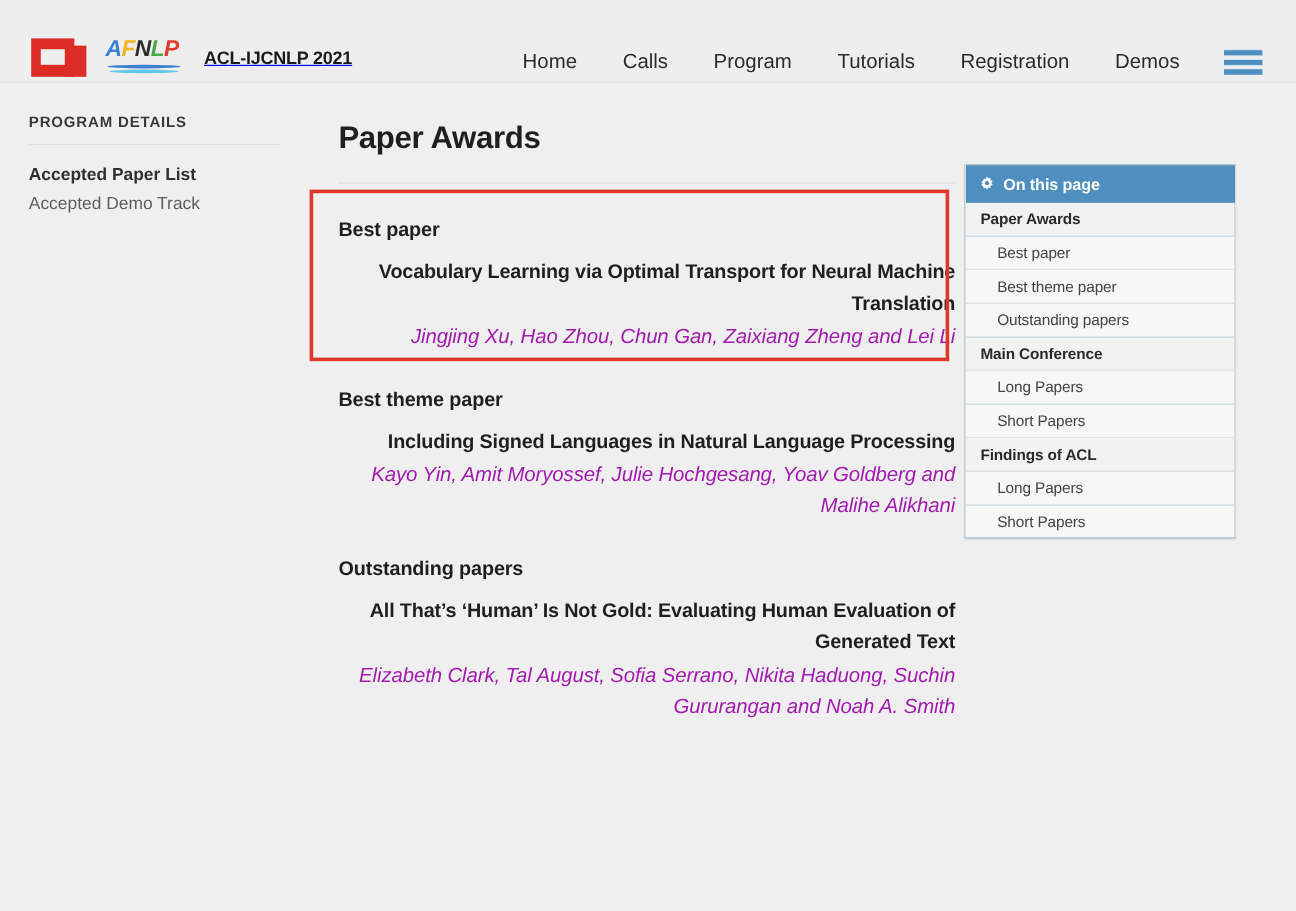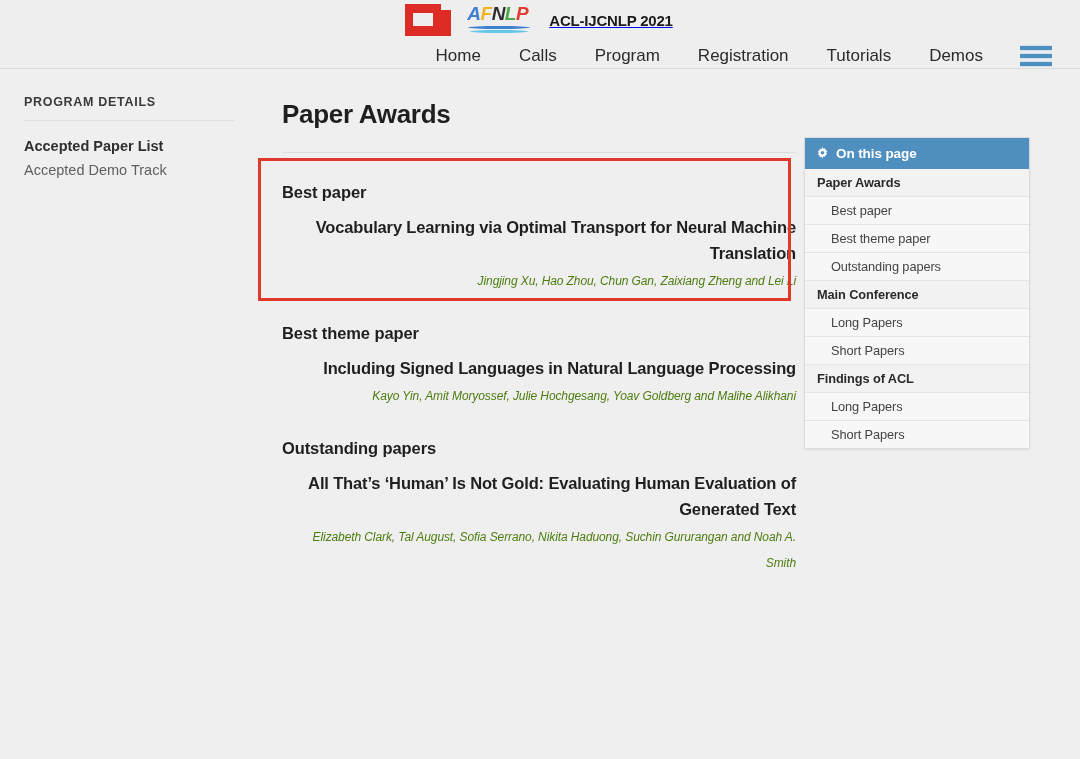--- a/index.html
+++ b/index.html
@@ -13,23 +13,22 @@
     overflow: hidden;
   }
 
   
   .site-header {
     position: relative;
     height: 69px;
     background: #eeeeee;
     border-bottom: 1px solid #dcdcdc;
     display: flex;
-    align-items: center;
+    align-items: flex-end;
     padding: 0 28px 0 24px;
-    flex-direction: column;
   }
   .brand {
     display: flex;
     align-items: center;
     gap: 12px;
     flex: 0 0 auto;
   }
   
   .acl-logo {
     position: relative;
@@ -195,24 +194,24 @@
   .paper:last-child { margin-bottom: 0; }
   .paper-title {
     font-size: 16.5px;
     font-weight: bold;
     line-height: 26px;
     color: #1f1f1f;
     letter-spacing: -0.15px;
     margin-bottom: 2px;
   }
   .paper-authors {
-    font-size: 12px;
+    font-size: 17px;
     font-style: italic;
     line-height: 26px;
-    color: #4d7c0f;
+    color: #a21caf;
     letter-spacing: -0.1px;
   }
 
   
   .annotation-box {
     position: absolute;
     left: -6px;
     top: 67px;
     width: 533px;
     height: 143px;
@@ -287,22 +286,22 @@
       <span class="swoosh1"></span>
       <span class="swoosh2"></span>
     </span>
     <span class="brand-title">ACL-IJCNLP 2021</span>
   </a>
 
   <nav class="main-nav">
     <a class="nav-item" href="#">Home</a>
     <a class="nav-item" href="#">Calls</a>
     <a class="nav-item" href="#">Program</a>
+    <a class="nav-item" href="#">Tutorials</a>
     <a class="nav-item" href="#">Registration</a>
-    <a class="nav-item" href="#">Tutorials</a>
     <a class="nav-item" href="#">Demos</a>
     <div class="hamburger">
       <span></span>
         <span></span>
         <span></span>
     </div>
   </nav>
 </header>
 
 <div class="page">

